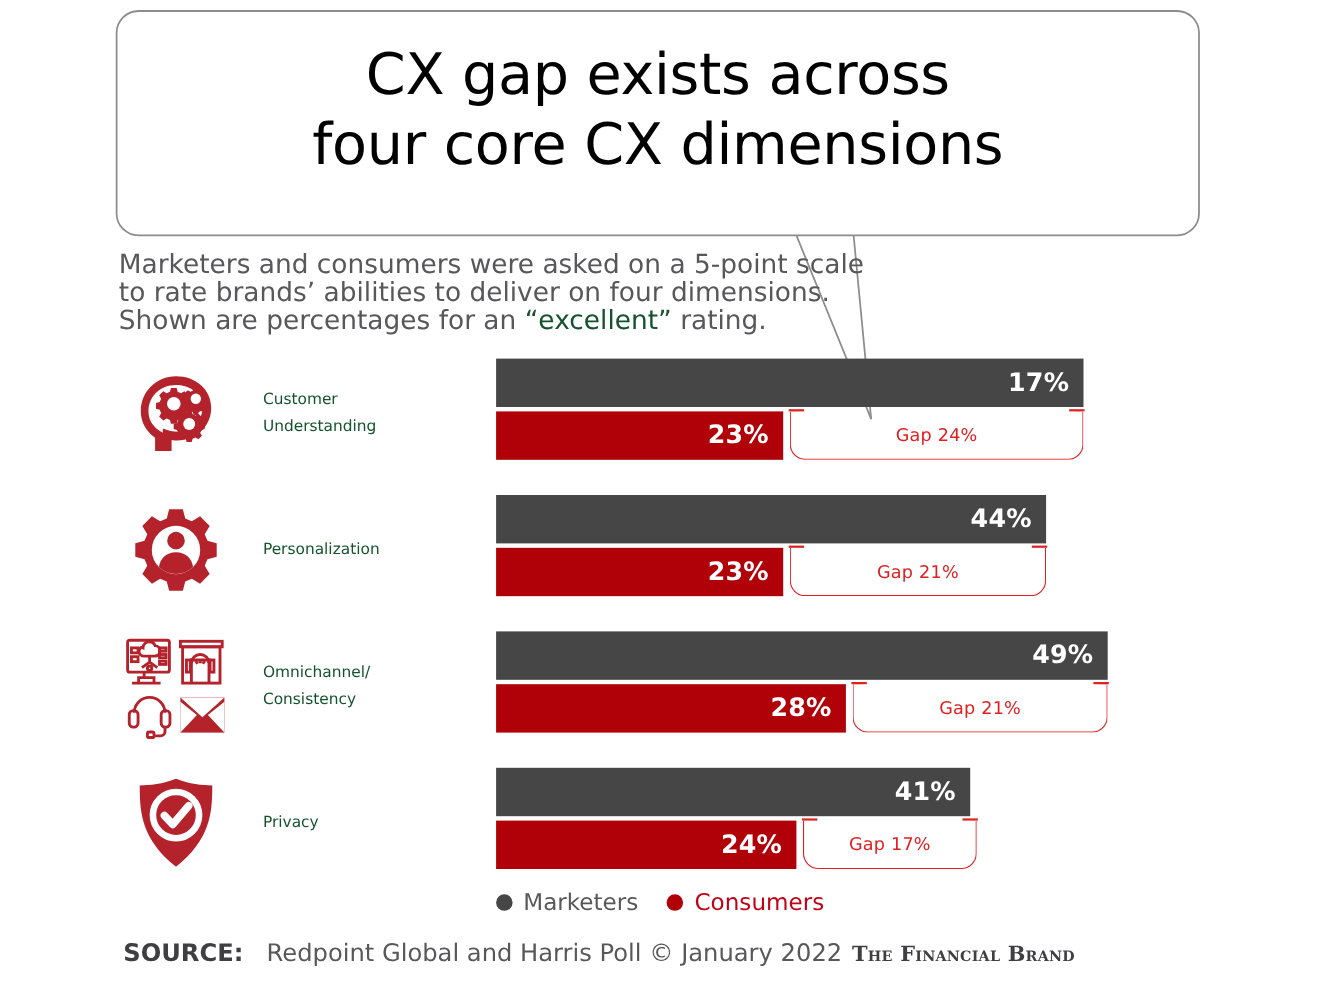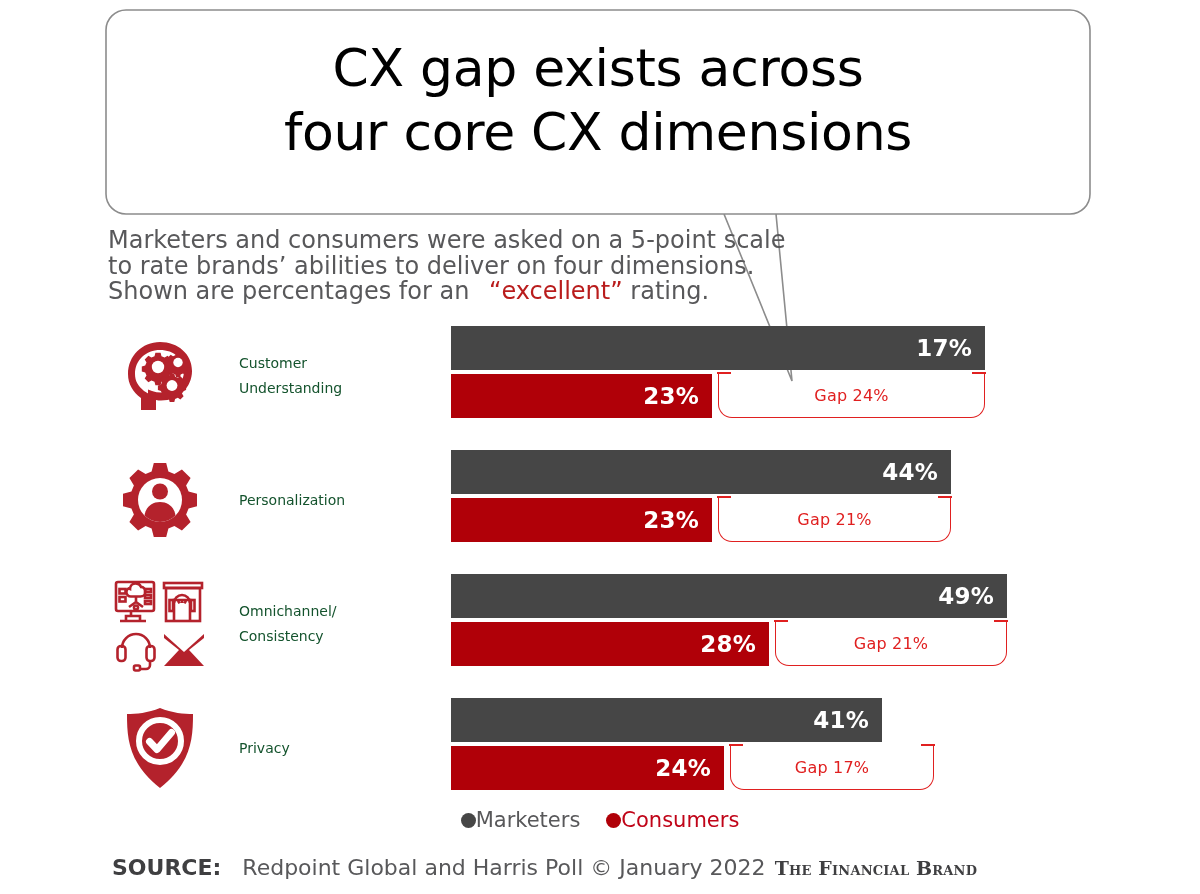--- a/index.html
+++ b/index.html
@@ -44,21 +44,21 @@
   #subtitle {
     position: absolute;
     left: 108px;
     top: 228px;
     width: 700px;
     font-size: 24px;
     line-height: 25.5px;
     color: #58585a;
     font-family: "DejaVu Sans", sans-serif;
   }
-  #subtitle .hl { color: #b91c1c; margin-left: 12px; }
+  #subtitle .hl { color: #14532d; }
 
   
   #chart {
     position: absolute;
     left: 0;
     top: 326px;
     width: 1200px;
   }
   .row {
     position: relative;
@@ -155,20 +155,21 @@
     top: 808px;
     width: 1200px;
     display: flex;
     justify-content: center;
     align-items: center;
     gap: 26px;
   }
   .legend-item {
     display: flex;
     align-items: center;
+    gap: 10px;
     font-size: 21px;
   }
   .legend-dot {
     width: 15px;
     height: 15px;
     border-radius: 50%;
     display: block;
   }
   .legend-marketers .legend-dot { background: #464646; }
   .legend-marketers .legend-text { color: #58585a; }
@@ -373,21 +374,21 @@
       </svg>
     </div>
     <div class="row-label">Privacy</div>
     <div class="bars">
       <div class="bar bar-marketers" style="width:431px">
         <span class="bar-value">41%</span>
       </div>
       <div class="bar bar-consumers" style="width:273px">
         <span class="bar-value">24%</span>
       </div>
-      <div class="gap-box" style="left:279px; width:204px">
+      <div class="gap-box" style="left:279px; width:158px">
         <span class="gap-label">Gap 17%</span>
       </div>
     </div>
   </div>
 
 </div>
 
 <div id="legend">
   <div class="legend-item legend-marketers">
     <span class="legend-dot"></span>

